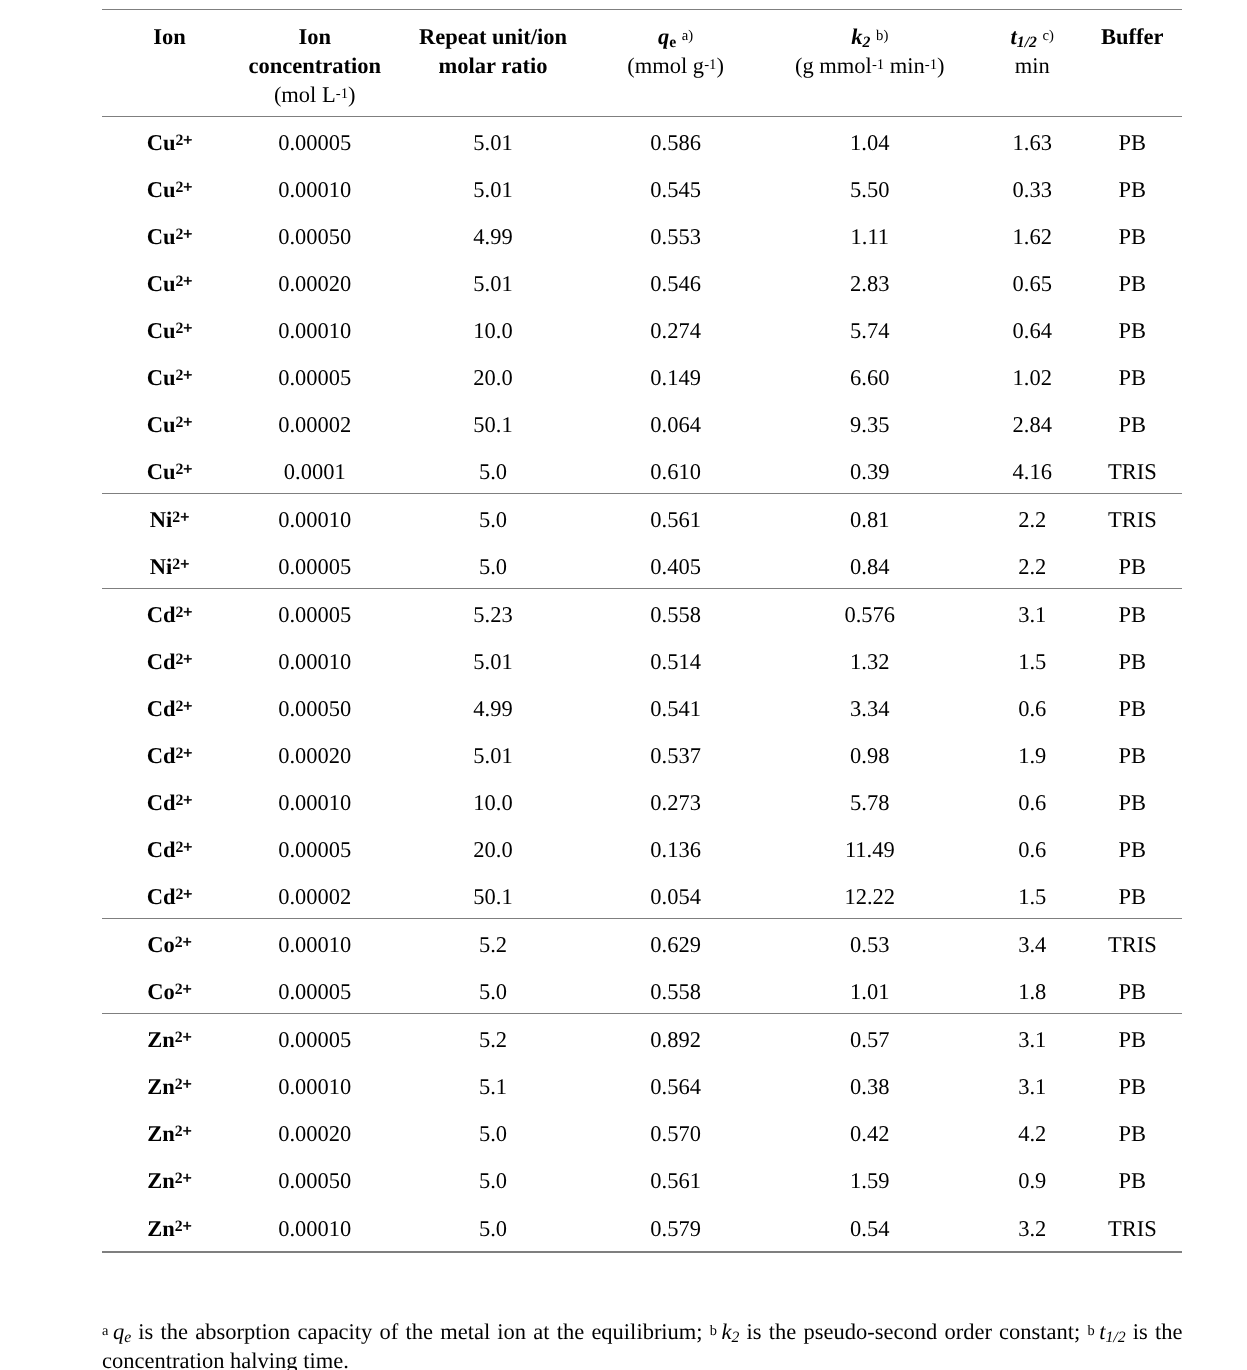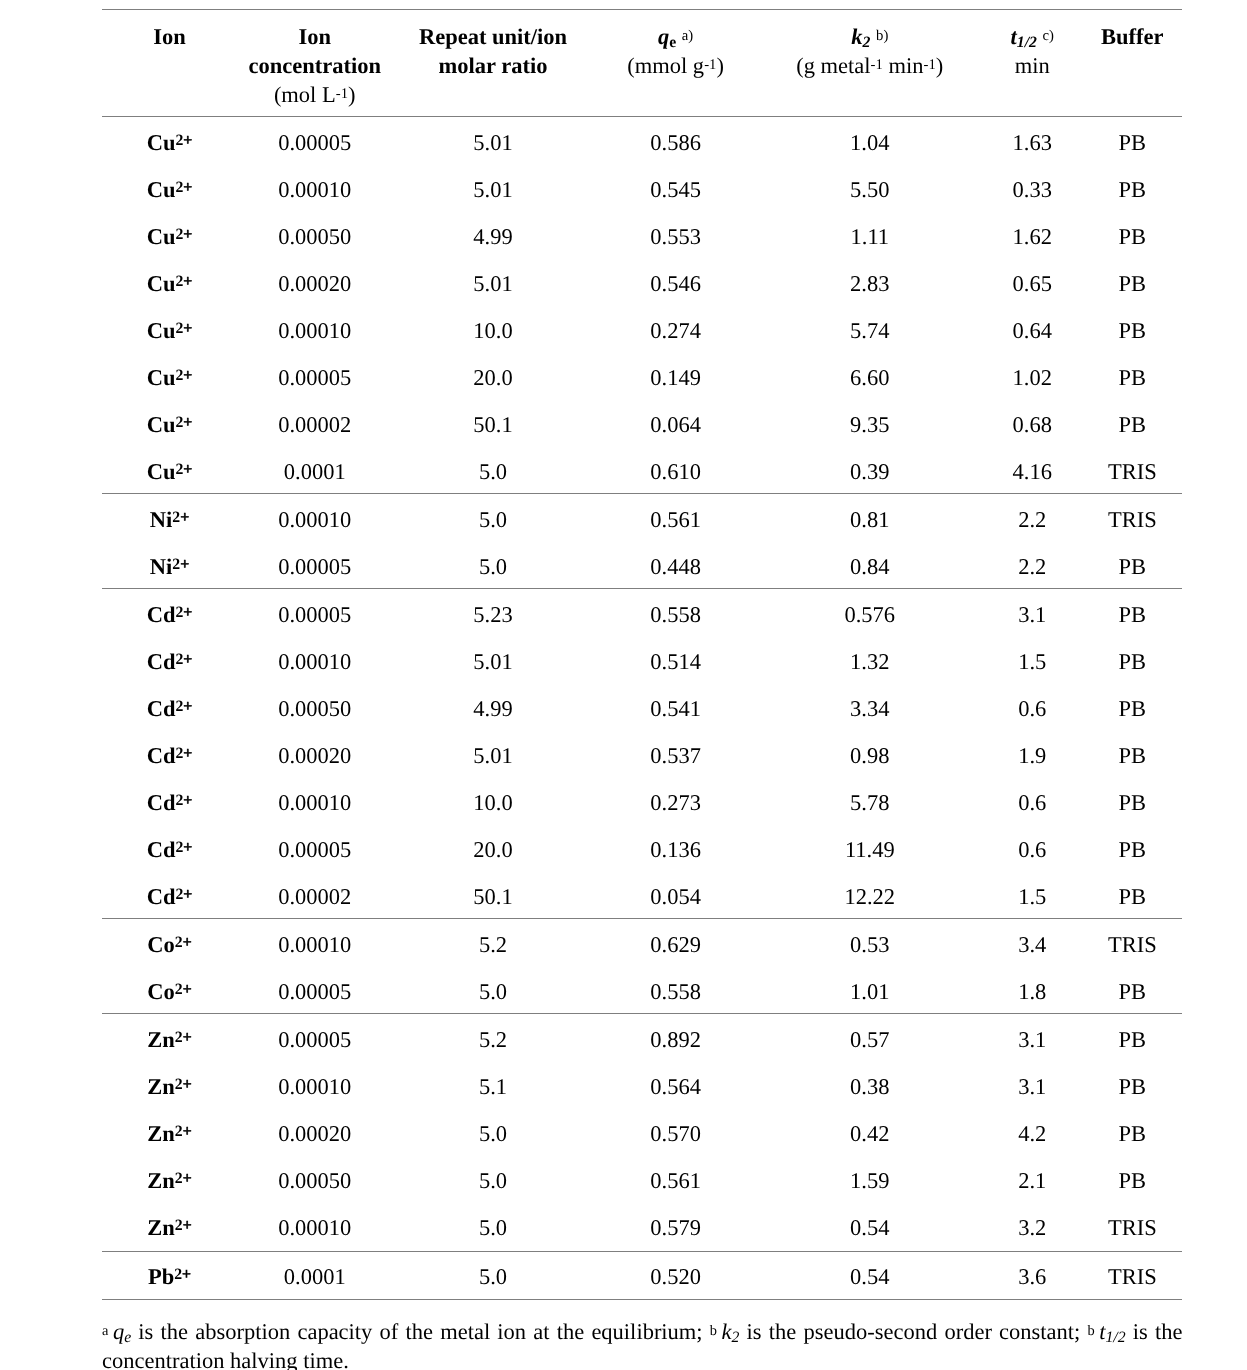--- a/index.html
+++ b/index.html
@@ -72,21 +72,21 @@
         <th class="hcell">
           <span>Repeat unit/ion</span><br>
           <span>molar ratio</span>
         </th>
         <th class="hcell">
           <span class="hsym">q</span><sub class="hsub">e</sub><span class="sp">&nbsp;</span><sup class="nb">a)</sup><br>
           <span class="units"><span>(mmol g</span><sup class="nb">-1</sup><span>)</span></span>
         </th>
         <th class="hcell">
           <span class="hsym">k</span><sub class="hsub hsym">2</sub><span class="sp">&nbsp;</span><sup class="nb">b)</sup><br>
-          <span class="units"><span>(g metal</span><sup class="nb">-1</sup><span> min</span><sup class="nb">-1</sup><span>)</span></span>
+          <span class="units"><span>(g mmol</span><sup class="nb">-1</sup><span> min</span><sup class="nb">-1</sup><span>)</span></span>
         </th>
         <th class="hcell">
           <span class="hsym">t</span><sub class="hsub hsym">1/2</sub><span class="sp">&nbsp;</span><sup class="nb">c)</sup><br>
           <span class="units">min</span>
         </th>
         <th class="hcell"><span>Buffer</span></th>
       </tr>
       <tr>
         <td class="rule-cell" colspan="7">
             <hr class="rule">
@@ -147,21 +147,21 @@
           <td class="cell"><span class="v">6.60</span></td>
           <td class="cell"><span class="v">1.02</span></td>
           <td class="cell"><span class="v">PB</span></td>
         </tr>
         <tr>
           <td class="cell ioncell"><span class="v"><span>Cu</span><sup class="chg"><span>2</span><span class="pl">+</span></sup></span></td>
           <td class="cell"><span class="v">0.00002</span></td>
           <td class="cell"><span class="v">50.1</span></td>
           <td class="cell"><span class="v">0.064</span></td>
           <td class="cell"><span class="v">9.35</span></td>
-          <td class="cell"><span class="v">0.68</span></td>
+          <td class="cell"><span class="v">2.84</span></td>
           <td class="cell"><span class="v">PB</span></td>
         </tr>
         <tr>
           <td class="cell ioncell"><span class="v"><span>Cu</span><sup class="chg"><span>2</span><span class="pl">+</span></sup></span></td>
           <td class="cell"><span class="v">0.0001</span></td>
           <td class="cell"><span class="v">5.0</span></td>
           <td class="cell"><span class="v">0.610</span></td>
           <td class="cell"><span class="v">0.39</span></td>
           <td class="cell"><span class="v">4.16</span></td>
           <td class="cell"><span class="v">TRIS</span></td>
@@ -177,21 +177,21 @@
           <td class="cell"><span class="v">5.0</span></td>
           <td class="cell"><span class="v">0.561</span></td>
           <td class="cell"><span class="v">0.81</span></td>
           <td class="cell"><span class="v">2.2</span></td>
           <td class="cell"><span class="v">TRIS</span></td>
         </tr>
         <tr>
           <td class="cell ioncell"><span class="v"><span>Ni</span><sup class="chg"><span>2</span><span class="pl">+</span></sup></span></td>
           <td class="cell"><span class="v">0.00005</span></td>
           <td class="cell"><span class="v">5.0</span></td>
-          <td class="cell"><span class="v">0.448</span></td>
+          <td class="cell"><span class="v">0.405</span></td>
           <td class="cell"><span class="v">0.84</span></td>
           <td class="cell"><span class="v">2.2</span></td>
           <td class="cell"><span class="v">PB</span></td>
         </tr>
         <tr>
           <td class="rule-cell" colspan="7">
             <hr class="rule">
           </td>
         </tr>
         <tr>
@@ -311,45 +311,36 @@
           <td class="cell"><span class="v">0.42</span></td>
           <td class="cell"><span class="v">4.2</span></td>
           <td class="cell"><span class="v">PB</span></td>
         </tr>
         <tr>
           <td class="cell ioncell"><span class="v"><span>Zn</span><sup class="chg"><span>2</span><span class="pl">+</span></sup></span></td>
           <td class="cell"><span class="v">0.00050</span></td>
           <td class="cell"><span class="v">5.0</span></td>
           <td class="cell"><span class="v">0.561</span></td>
           <td class="cell"><span class="v">1.59</span></td>
-          <td class="cell"><span class="v">2.1</span></td>
+          <td class="cell"><span class="v">0.9</span></td>
           <td class="cell"><span class="v">PB</span></td>
         </tr>
         <tr>
           <td class="cell ioncell"><span class="v"><span>Zn</span><sup class="chg"><span>2</span><span class="pl">+</span></sup></span></td>
           <td class="cell"><span class="v">0.00010</span></td>
           <td class="cell"><span class="v">5.0</span></td>
           <td class="cell"><span class="v">0.579</span></td>
           <td class="cell"><span class="v">0.54</span></td>
           <td class="cell"><span class="v">3.2</span></td>
           <td class="cell"><span class="v">TRIS</span></td>
         </tr>
         <tr>
           <td class="rule-cell" colspan="7">
             <hr class="rule">
           </td>
-        </tr>
-        <tr>
-          <td class="cell ioncell"><span class="v"><span>Pb</span><sup class="chg"><span>2</span><span class="pl">+</span></sup></span></td>
-          <td class="cell"><span class="v">0.0001</span></td>
-          <td class="cell"><span class="v">5.0</span></td>
-          <td class="cell"><span class="v">0.520</span></td>
-          <td class="cell"><span class="v">0.54</span></td>
-          <td class="cell"><span class="v">3.6</span></td>
-          <td class="cell"><span class="v">TRIS</span></td>
         </tr>
         <tr>
           <td class="rule-cell" colspan="7">
             <hr class="rule">
           </td>
         </tr>
       </tbody>
   </table>
 
   <div class="footnote">

